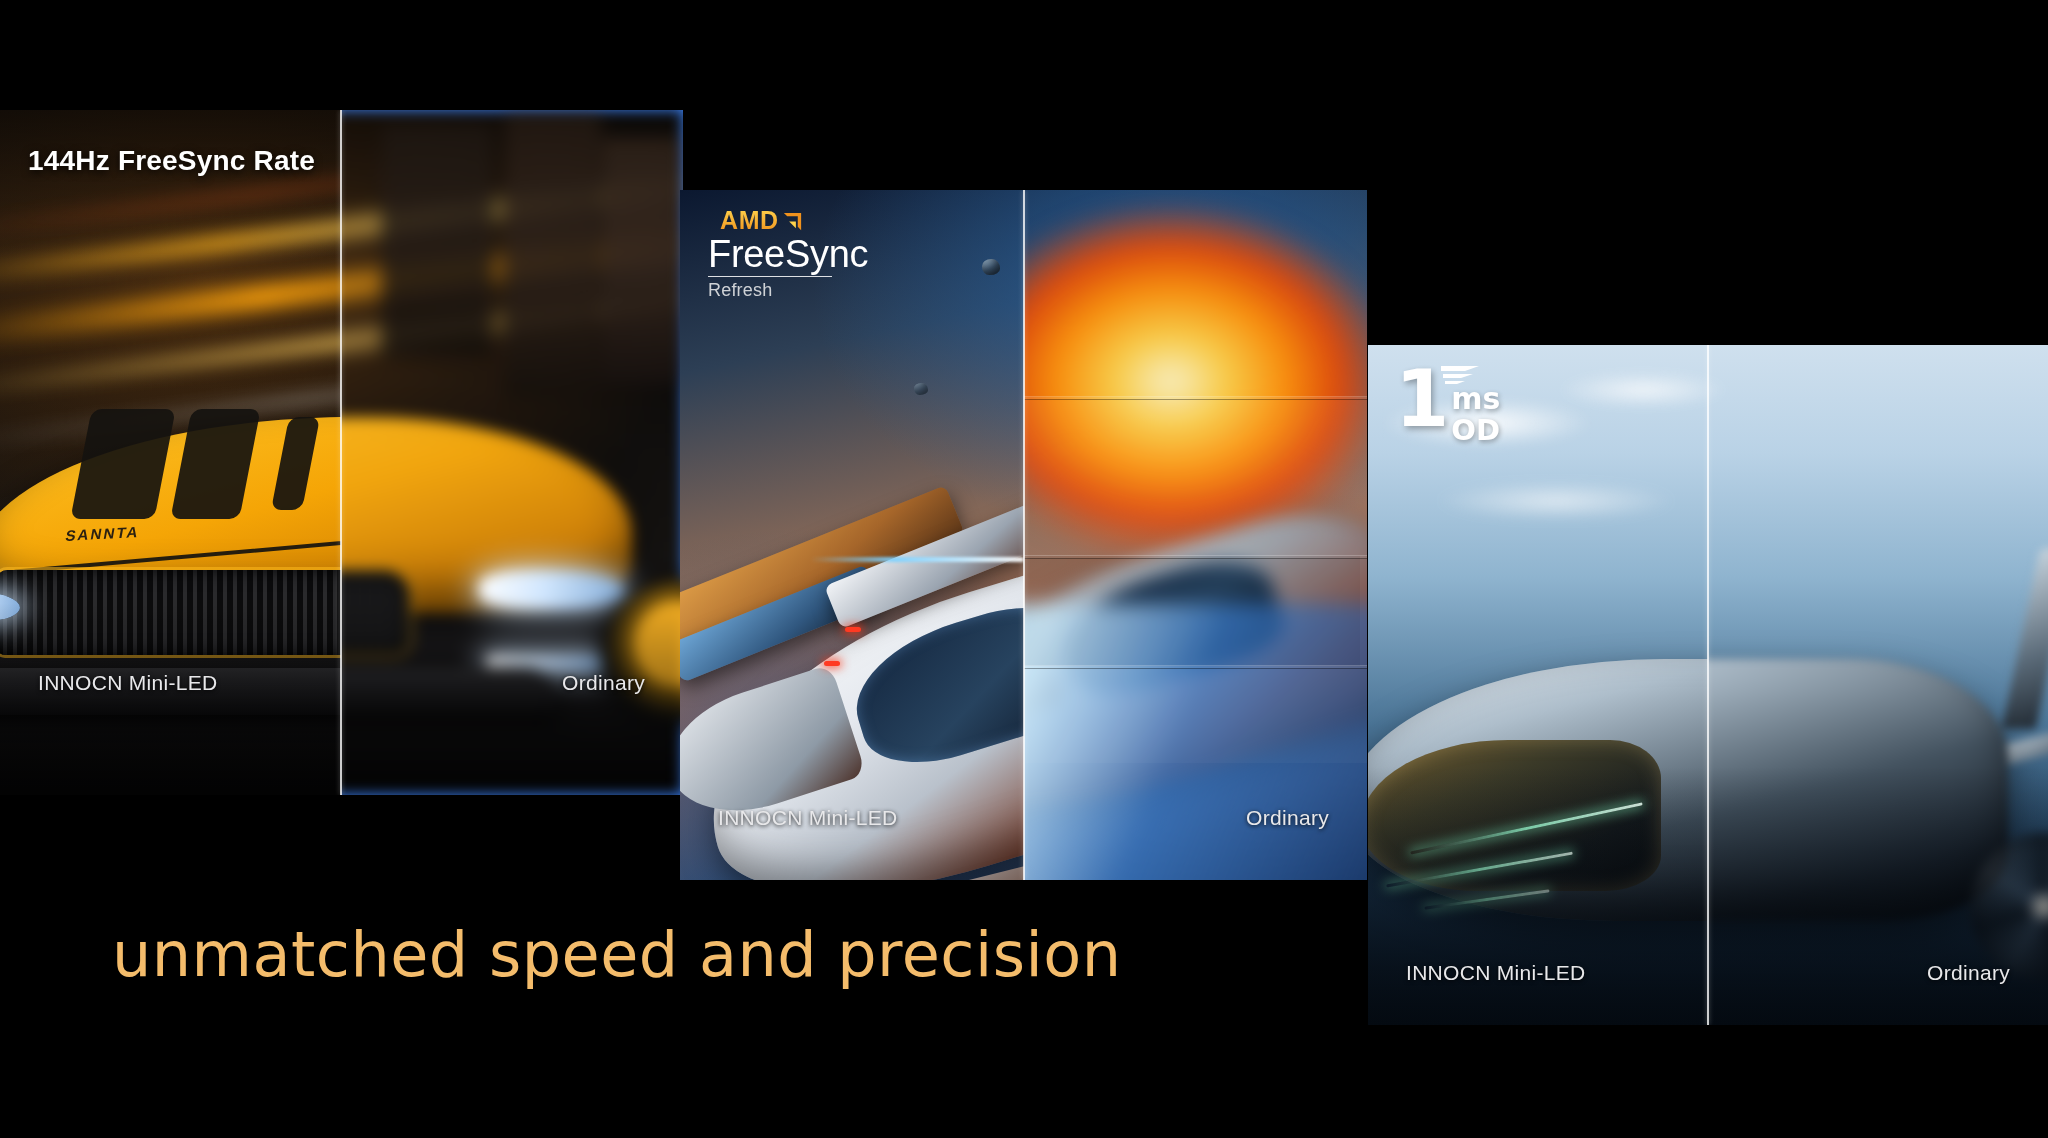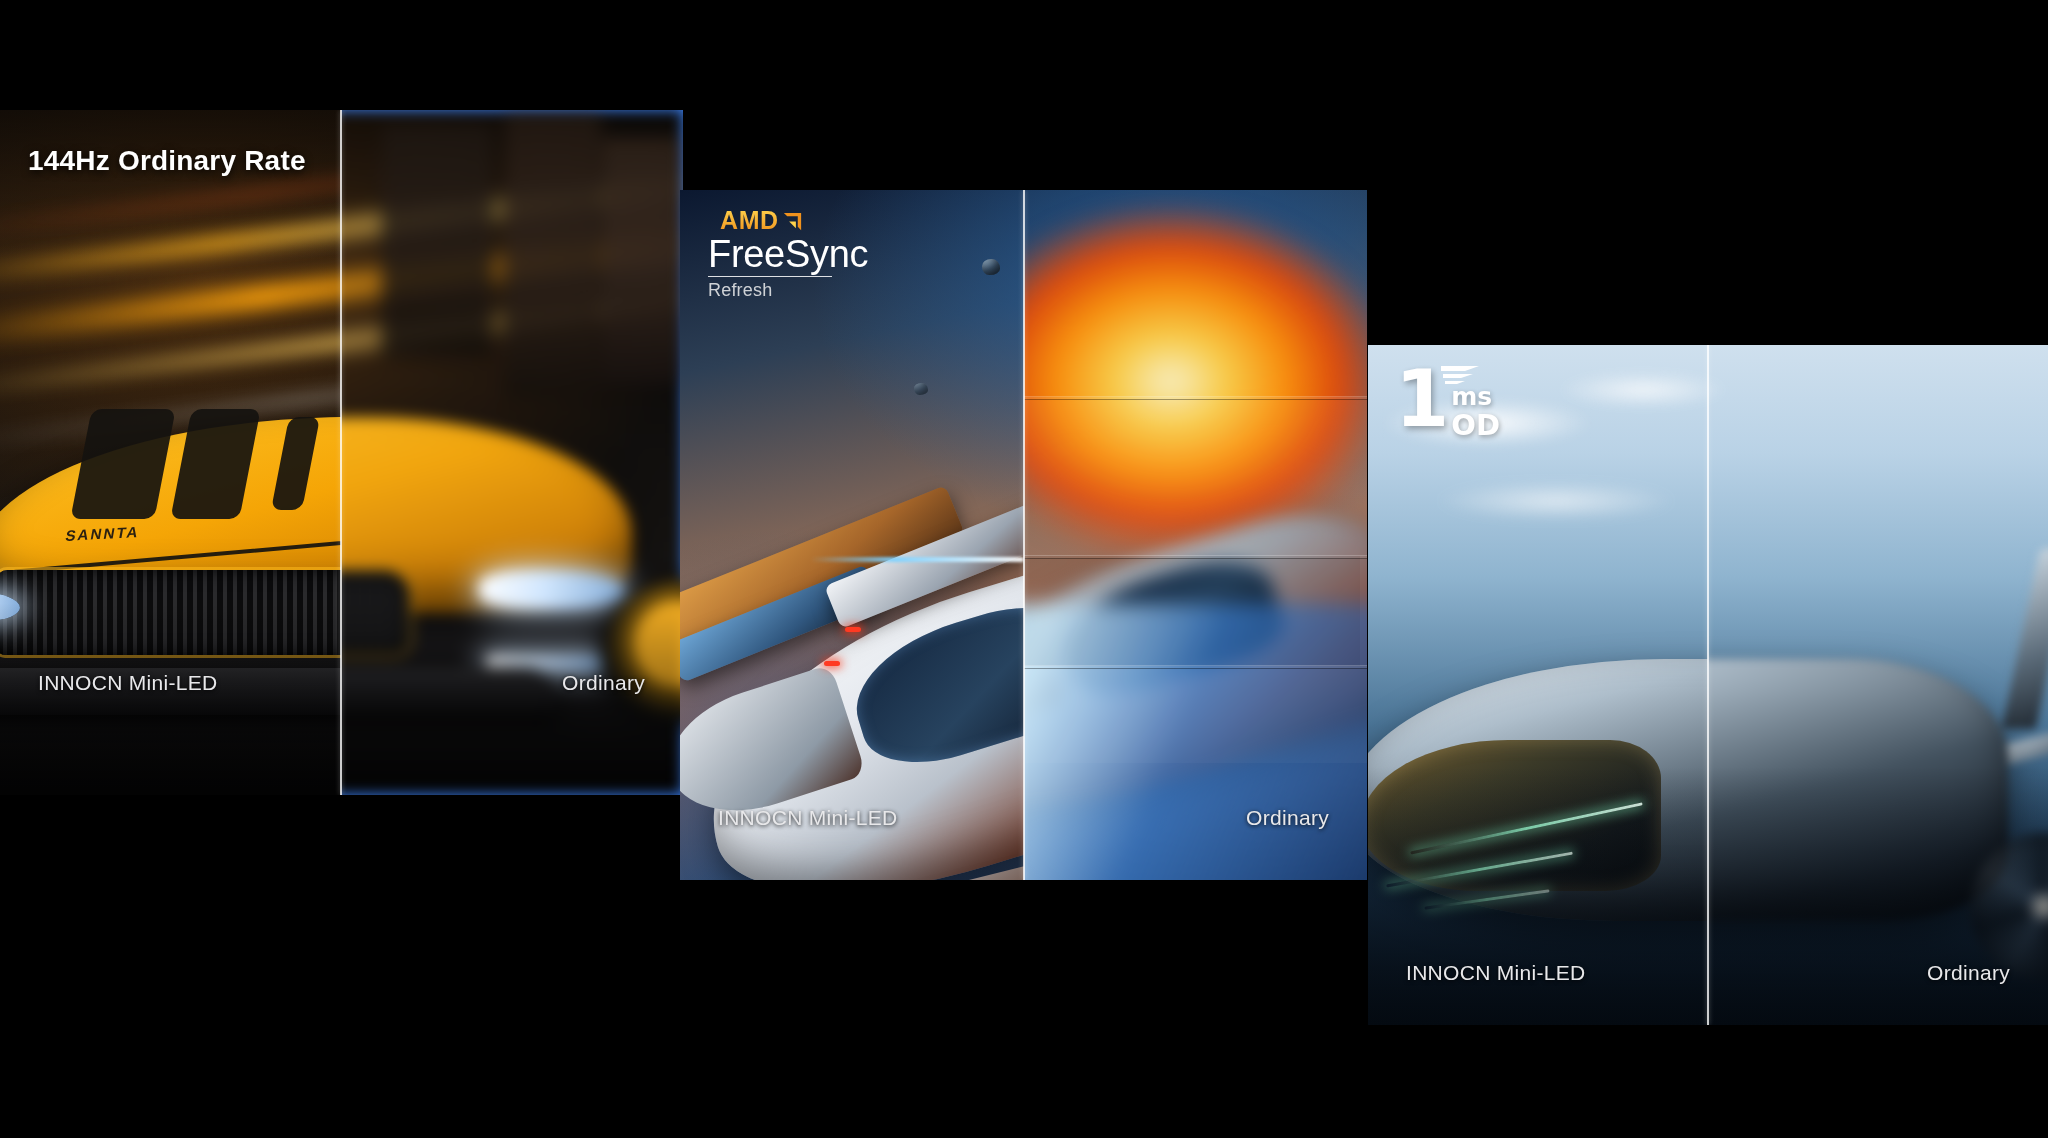--- a/index.html
+++ b/index.html
@@ -252,21 +252,21 @@
     color:#fff; font-size:78px; font-weight:700; line-height:.82;
     font-family:"DejaVu Sans", sans-serif;
     text-shadow:2px 3px 6px rgba(0,0,0,.32);
   }
   .ms-stack { margin-left:2px; margin-top:16px; }
   .ms-ms, .ms-od {
     color:#fff; font-weight:700; line-height:1;
     font-family:"DejaVu Sans", sans-serif;
     text-shadow:1px 2px 5px rgba(0,0,0,.32);
   }
-  .ms-ms { font-size:25px; }
+  .ms-ms { font-size:30px; }
   .ms-od { font-size:29px; margin-top:2px; }
   .speed-lines { position:absolute; left:44px; top:-4px; width:54px; height:26px; }
 
   
   #tagline {
     position:absolute; left:112px; top:916px; z-index:30;
     color:#f4bc6b;
     font-family:"DejaVu Sans", sans-serif;
     font-size:62px; font-weight:400; line-height:1.12;
     letter-spacing:.5px;
@@ -429,21 +429,21 @@
         </div>
         <div style="position:absolute; inset:0; background:linear-gradient(180deg,rgba(0,0,0,0) 62%,rgba(3,8,14,.9) 100%);"></div>
       </div>
     </div>
 
     <div class="divider"></div>
     <div class="panel-label lbl-left" style="bottom:40px;">INNOCN Mini-LED</div>
     <div class="panel-label lbl-right" style="bottom:40px;">Ordinary</div>
   </div>
 
-  <div id="label-144hz">144Hz Ordinary Rate</div>
+  <div id="label-144hz">144Hz FreeSync Rate</div>
 
   <div id="amd-badge">
     <div class="amd-row">
       <span class="amd-word">AMD</span>
       <svg class="amd-arrow" viewBox="0 0 24 24">
         <path d="M3 3 L21 3 L21 21 L17.5 17.5 L17.5 6.5 L6.5 6.5 Z" fill="#f0921d"></path>
         <path d="M8.5 12 L15.5 12 L15.5 19 Z" fill="#ffd34d"></path>
       </svg>
     </div>
     <div class="fs-word">FreeSync</div>
@@ -460,15 +460,16 @@
         <path d="M6 17 L26 17 L18 20 L6 20 Z" fill="#ffffff"></path>
       </svg>
       <span class="ms-stack">
         <span class="ms-ms" style="display:block;">ms</span>
         <span class="ms-od" style="display:block;">OD</span>
       </span>
     </div>
   </div>
 
   <div id="tagline">
+    <span class="tl-line tl-line2">unmatched speed and precision</span>
   </div>
 
 </div>
 
 </body></html>

